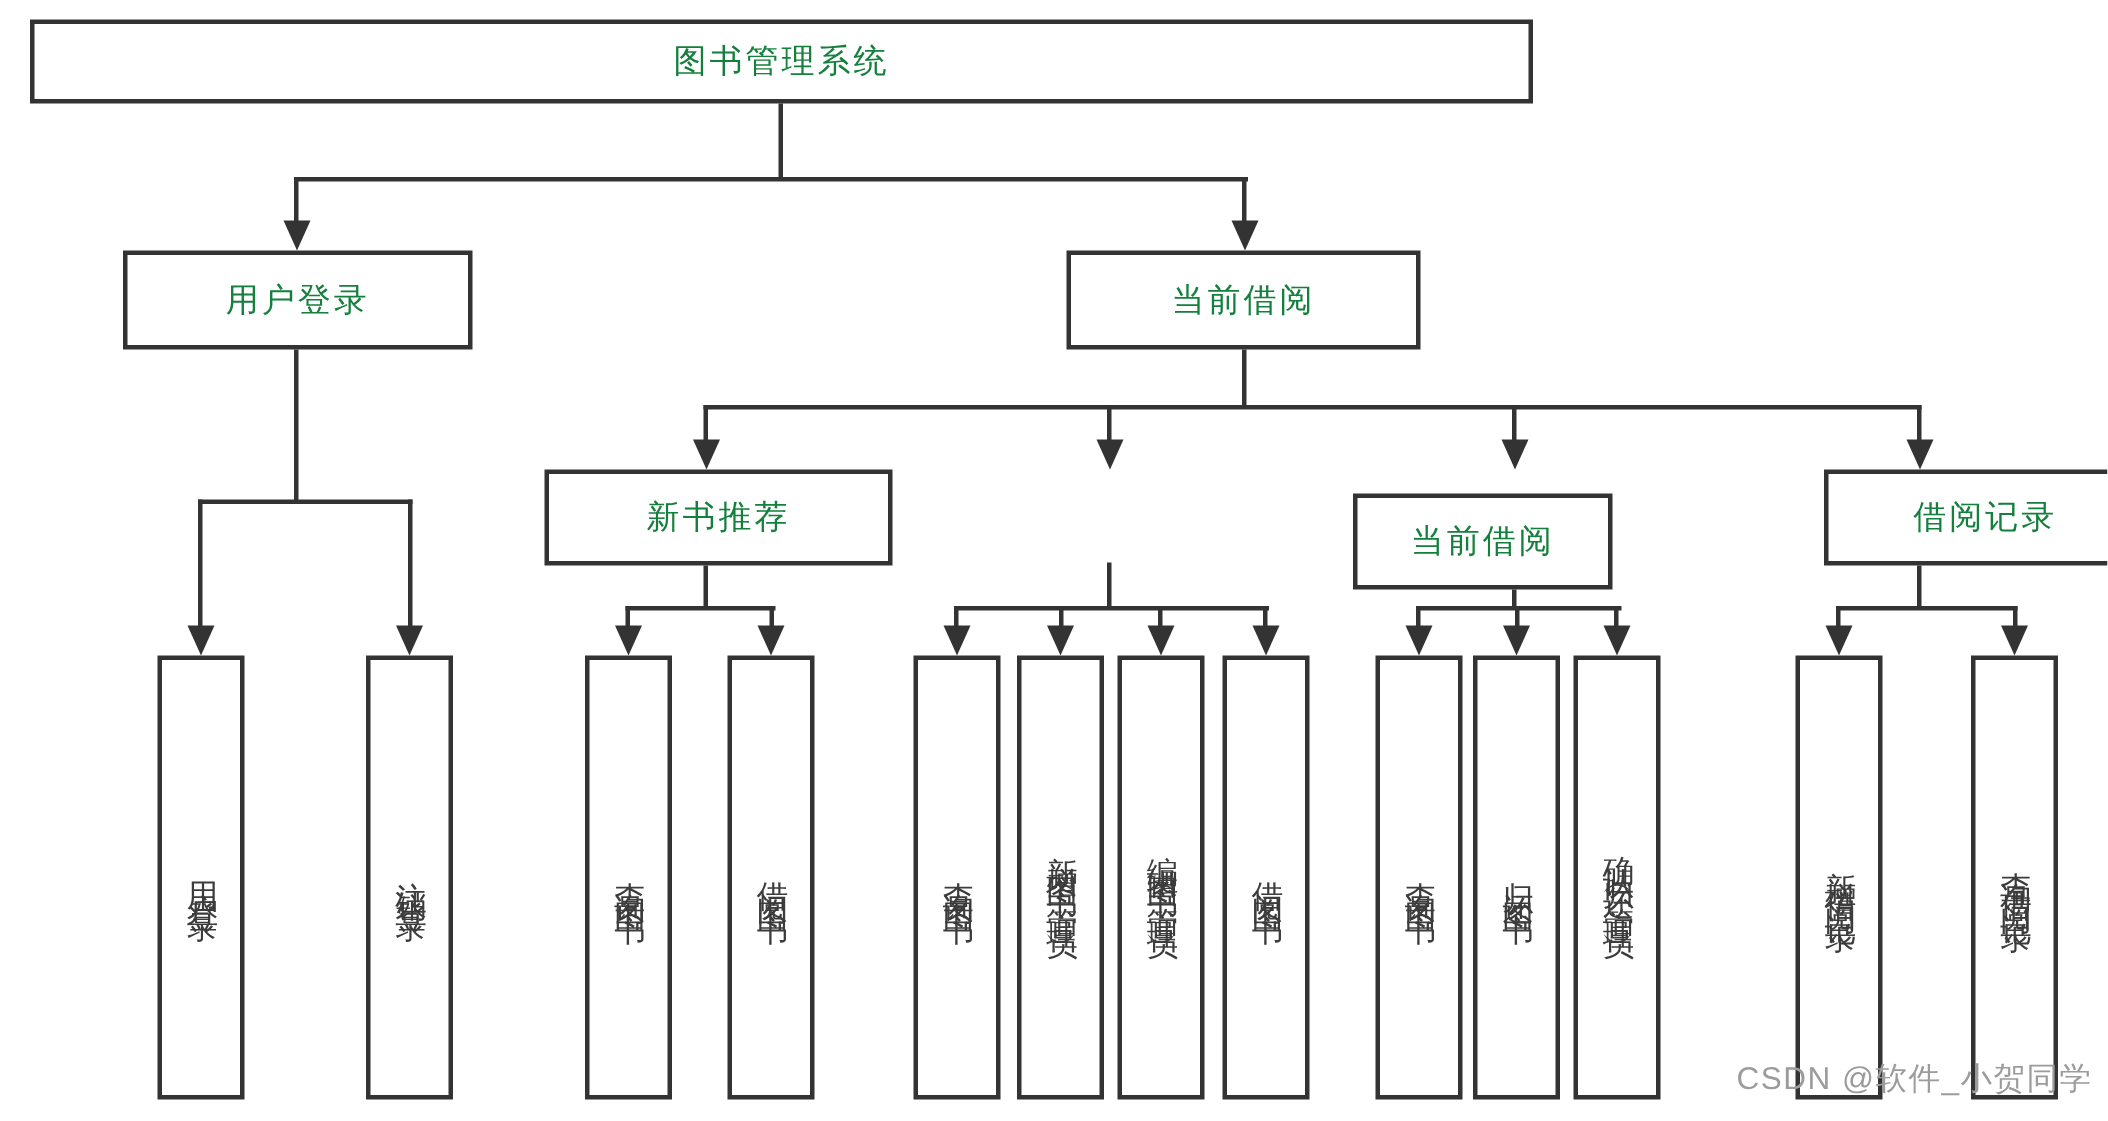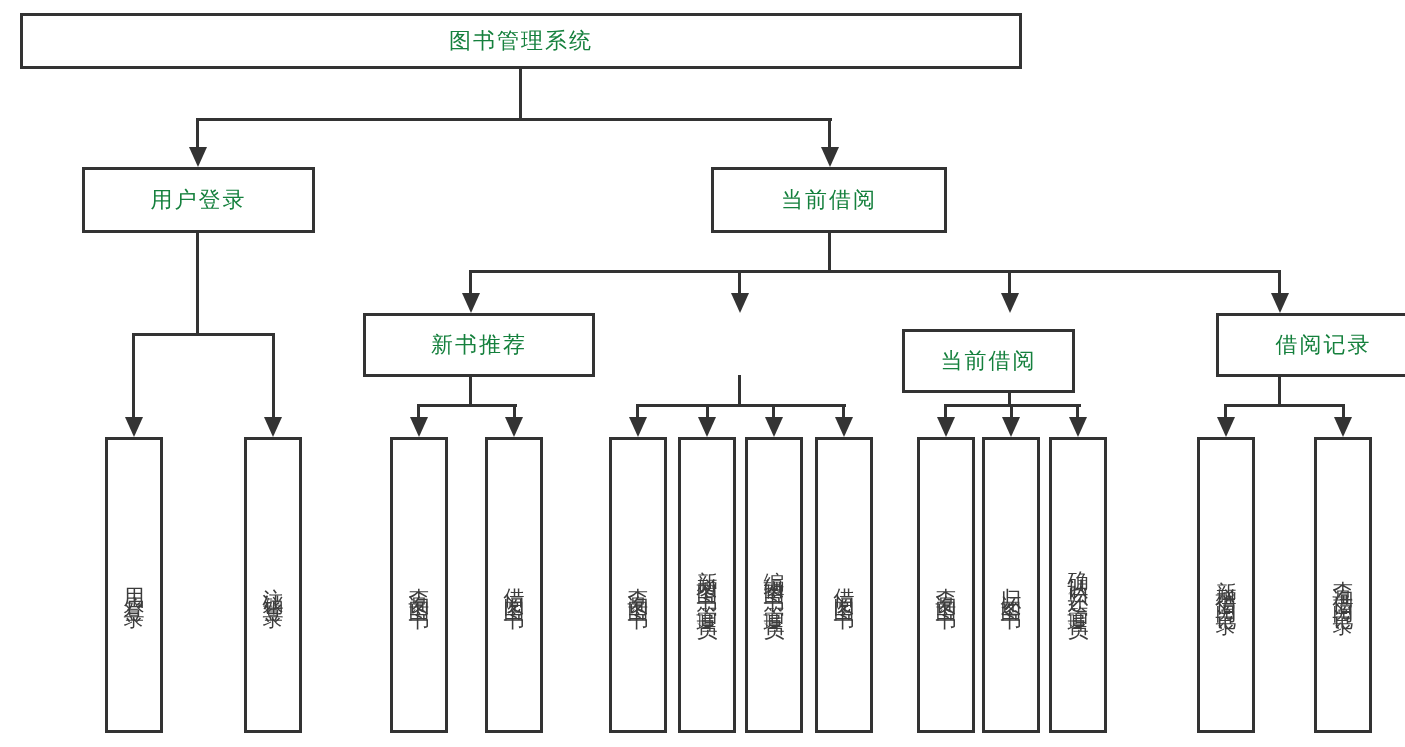--- a/index.html
+++ b/index.html
@@ -178,14 +178,15 @@
     <span class="vlabel">确认归还（管理员）</span>
   </div>
 
   <div class="box" style="left:1197px;top:437px;width:58px;height:296px">
     <span class="vlabel">新增借阅记录</span>
   </div>
   <div class="box" style="left:1314px;top:437px;width:58px;height:296px">
     <span class="vlabel">查询借阅记录</span>
   </div>
 
+  <div class="watermark">CSDN @软件_小贺同学</div>
 
 </div>
 
 </body></html>

